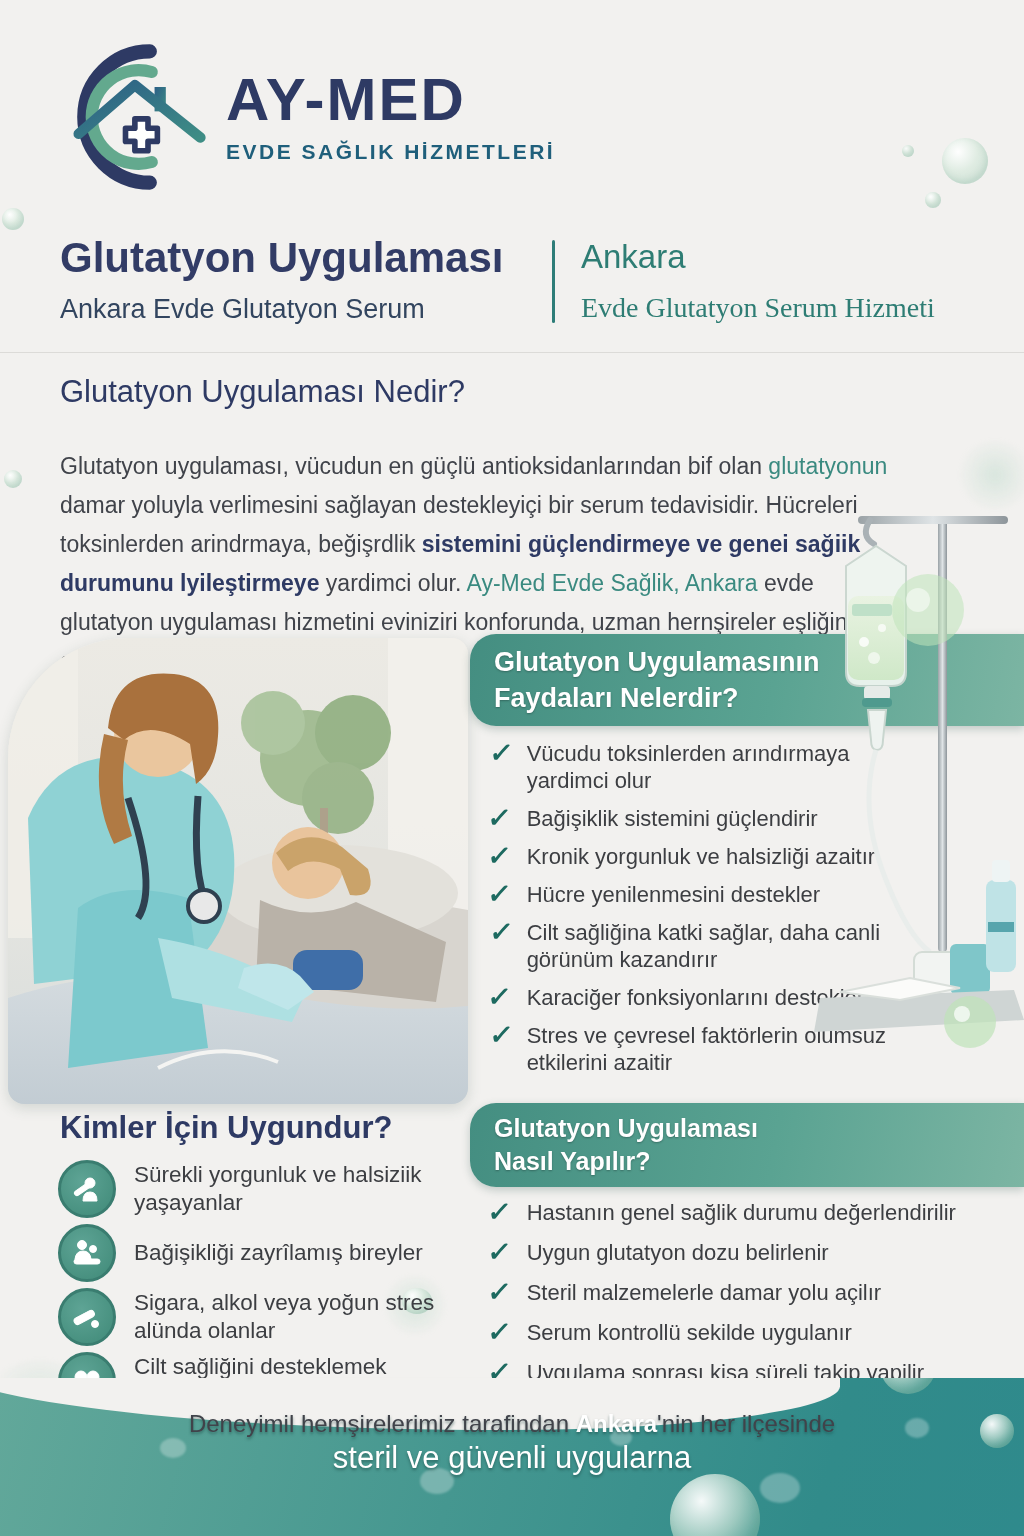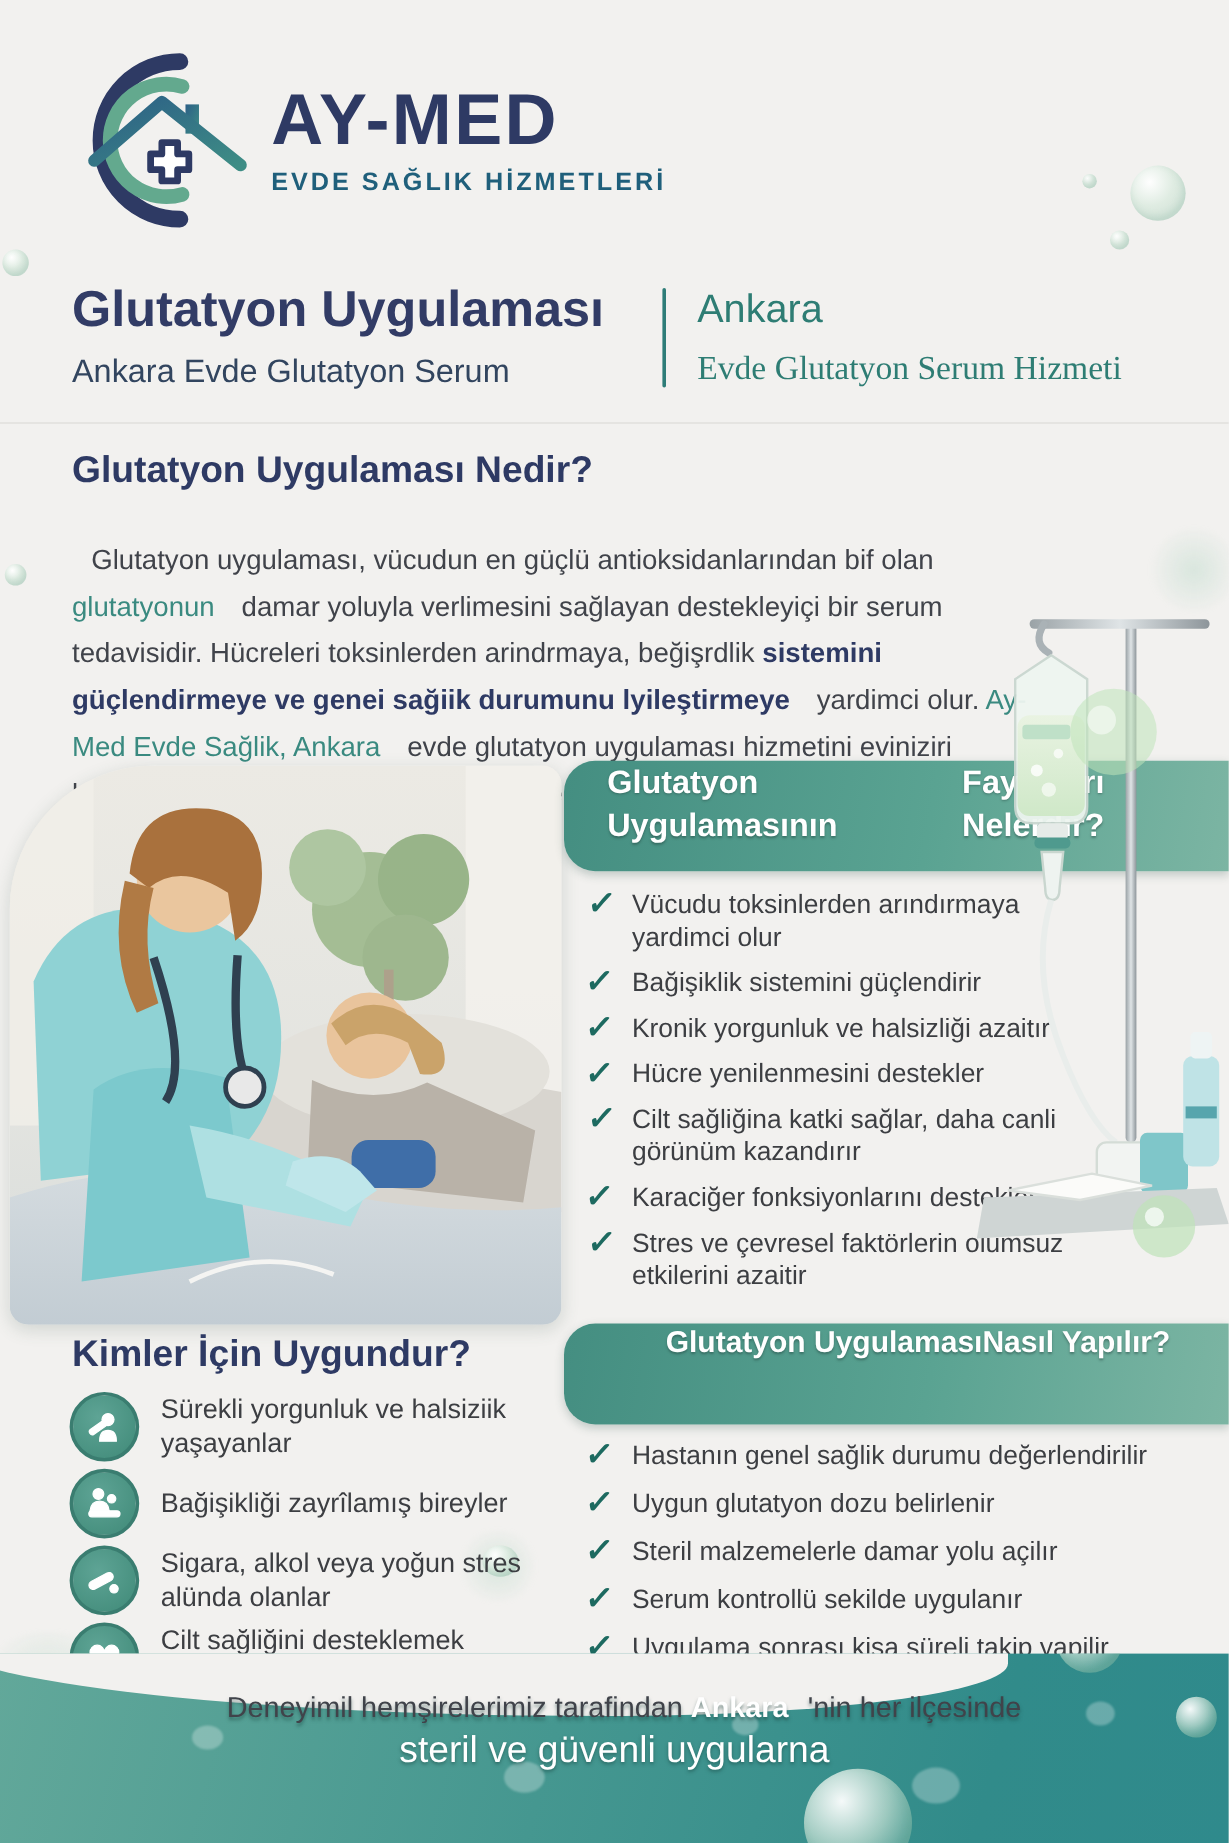--- a/index.html
+++ b/index.html
@@ -23,36 +23,36 @@
   .hero-left{width:492px;}
   .hero-left .h1{font-size:42px;font-weight:bold;color:#323c66;line-height:1.05;}
   .hero-left .h2{font-size:27px;color:#32455f;margin-top:14px;}
   .hero-div{width:3px;background:#2e7d78;margin:4px 26px 2px 0;border-radius:2px;}
   .hero-right{padding-top:2px;}
   .hero-right .h1{font-size:33px;color:#2e7d74;}
   .hero-right .h2{font-size:28px;color:#2e7d74;margin-top:16px;font-family:"Liberation Serif","DejaVu Serif",serif;}
   .rule{position:absolute;left:0;right:0;top:352px;height:1px;background:#dcdbd8;}
 
   
-  .about-h{position:absolute;left:60px;top:374px;font-size:31px;font-weight:bold;color:#2e3a64;text-align:center;}
+  .about-h{position:absolute;left:60px;top:374px;font-size:31px;font-weight:normal;color:#2e3a64;text-align:center;}
   .about-p{position:absolute;left:60px;top:424px;width:832px;font-size:23px;line-height:39px;color:#40434a;}
-  .seg-normal{color:#40434a;margin-left:16px;}
+  .seg-normal{color:#40434a;}
   .seg-teal{color:#3a8a80;}
   .seg-teal-bold{color:#3a8a80;font-weight:normal;}
   .seg-navy-bold{color:#2e3a64;font-weight:bold;}
 
   
   .photo{position:absolute;left:8px;top:638px;width:460px;height:466px;
     border-radius:120px 16px 16px 16px;overflow:hidden;box-shadow:0 4px 14px rgba(60,90,80,.18);}
 
   
   .band{position:absolute;left:470px;right:0;color:#fff;
     background:linear-gradient(100deg,#448e81,#5aa392 55%,#7cb5a3);
     border-radius:26px 0 0 26px;box-shadow:0 3px 8px rgba(40,80,70,.25);
-    display:flex;flex-direction:row;justify-content:center;padding-left:36px;}
+    display:flex;flex-direction:column;justify-content:center;padding-left:24px;}
   .band .l1,.band .l2{font-size:27px;font-weight:bold;line-height:36px;text-shadow:0 1px 2px rgba(30,60,55,.45);}
   .band-benefits{top:634px;height:92px;}
   .band-procedure{top:1103px;height:84px;}
   .band-procedure .l1,.band-procedure .l2{font-size:25px;line-height:33px;}
 
   
   .checklist{position:absolute;list-style:none;margin:0;padding:0;}
   .checklist li{display:flex;gap:16px;margin-bottom:11px;}
   .check{color:#1d6a60;font-size:27px;line-height:27px;font-weight:bold;flex:0 0 auto;transform:skewX(-8deg);}
   .checklist .txt{font-size:22px;line-height:27px;color:#3c3e42;}

